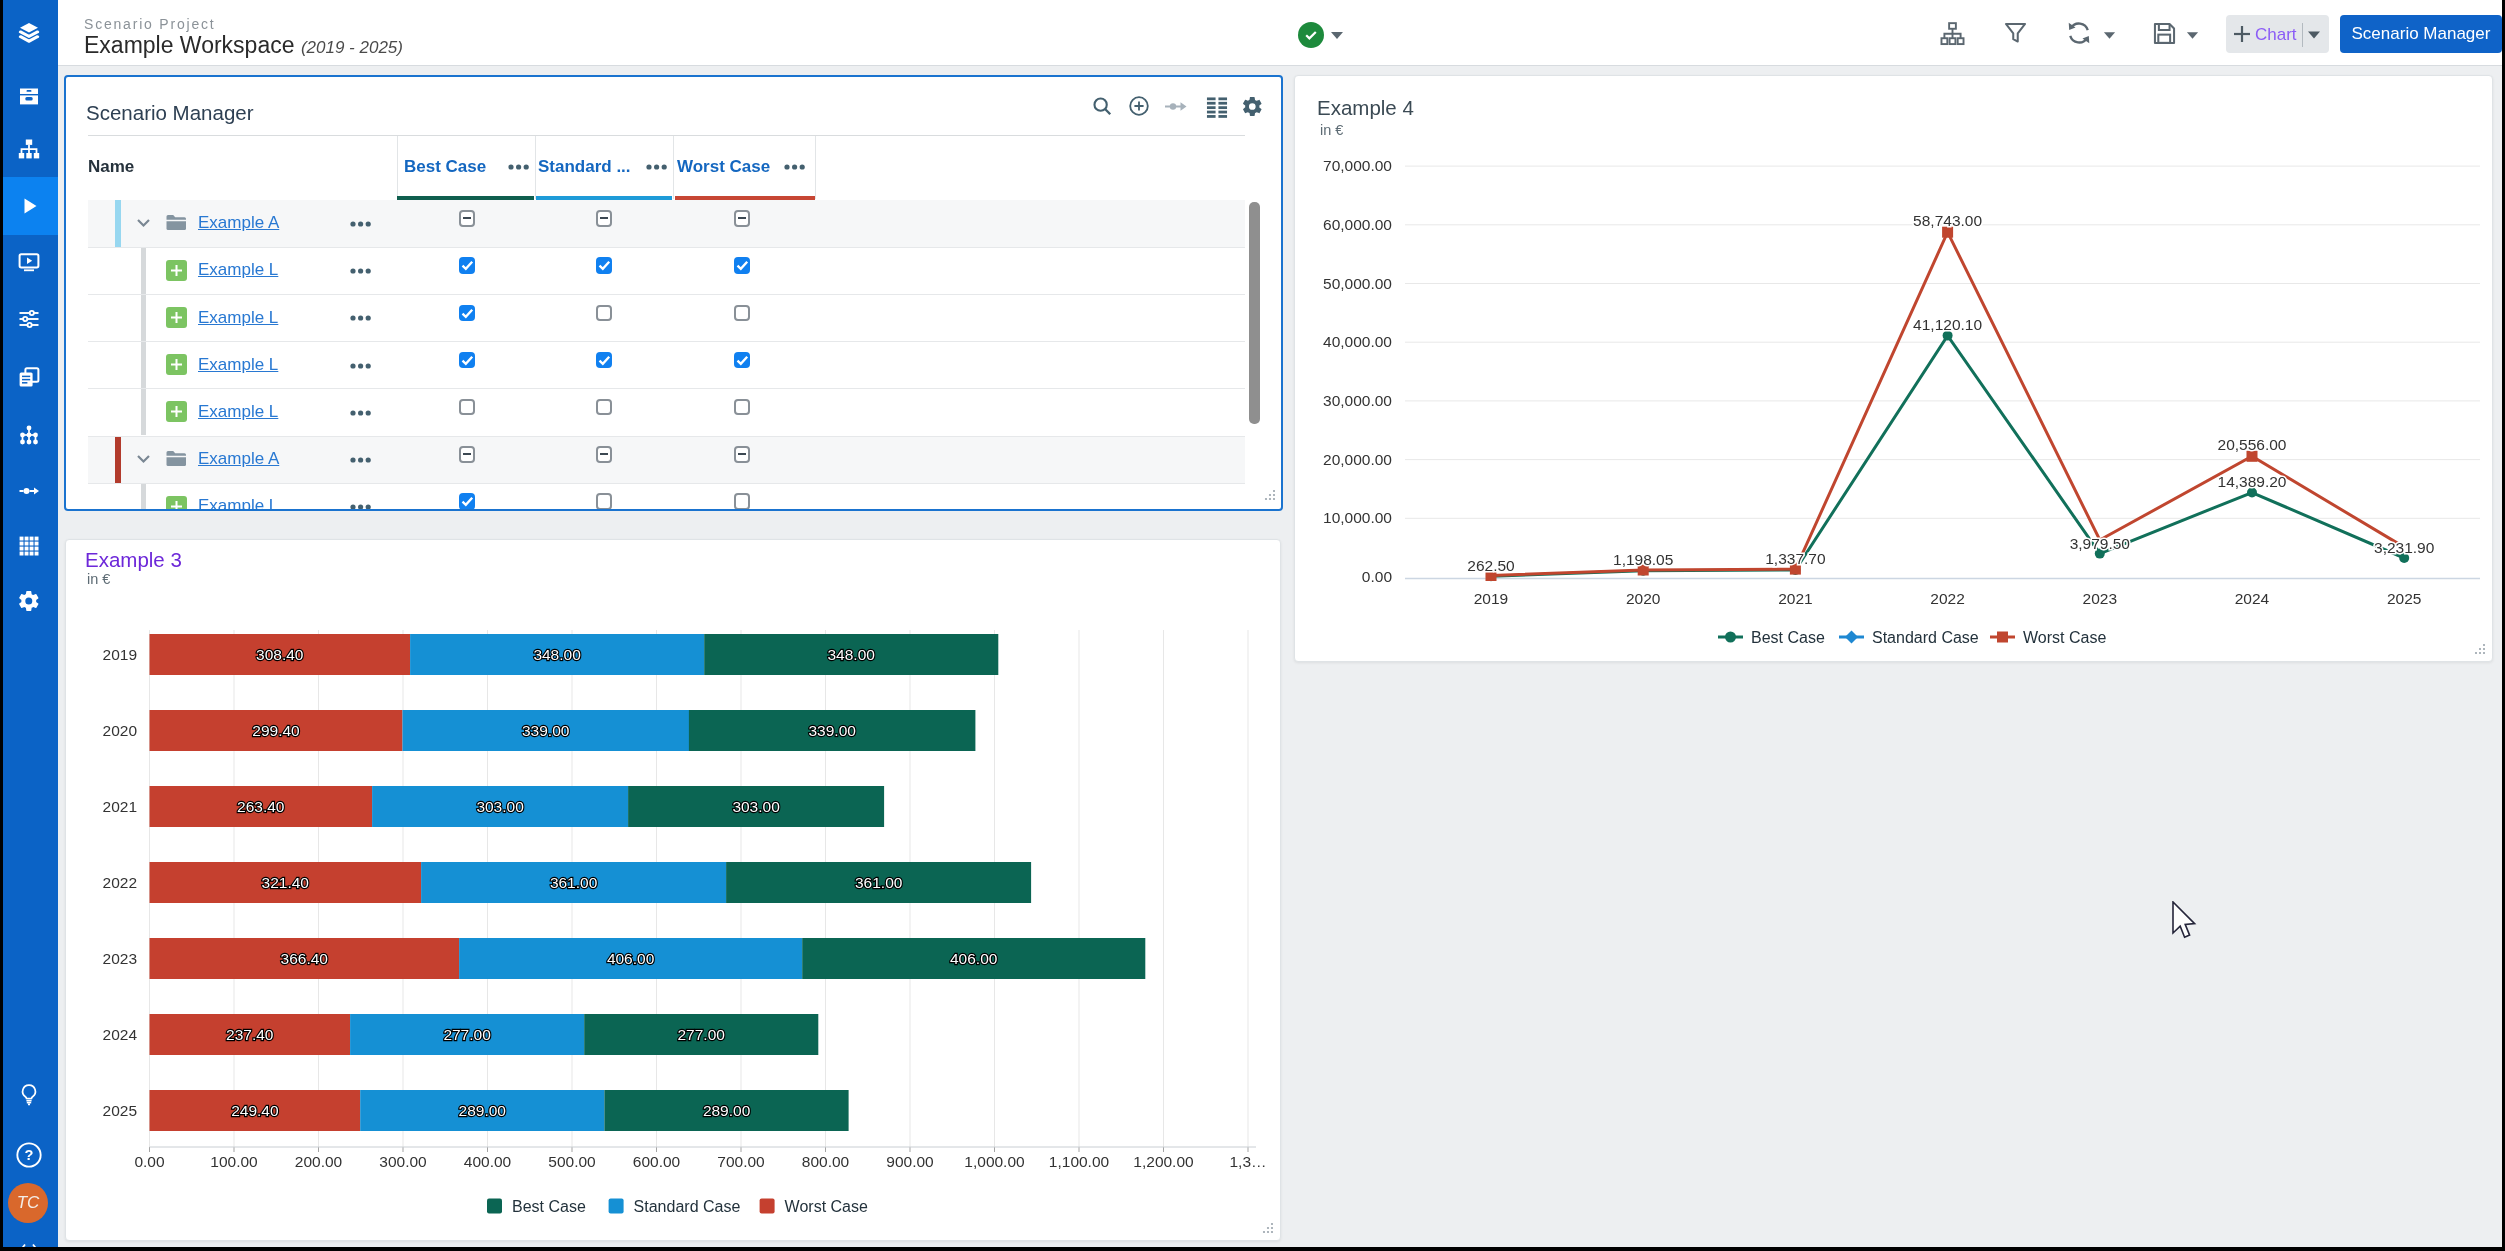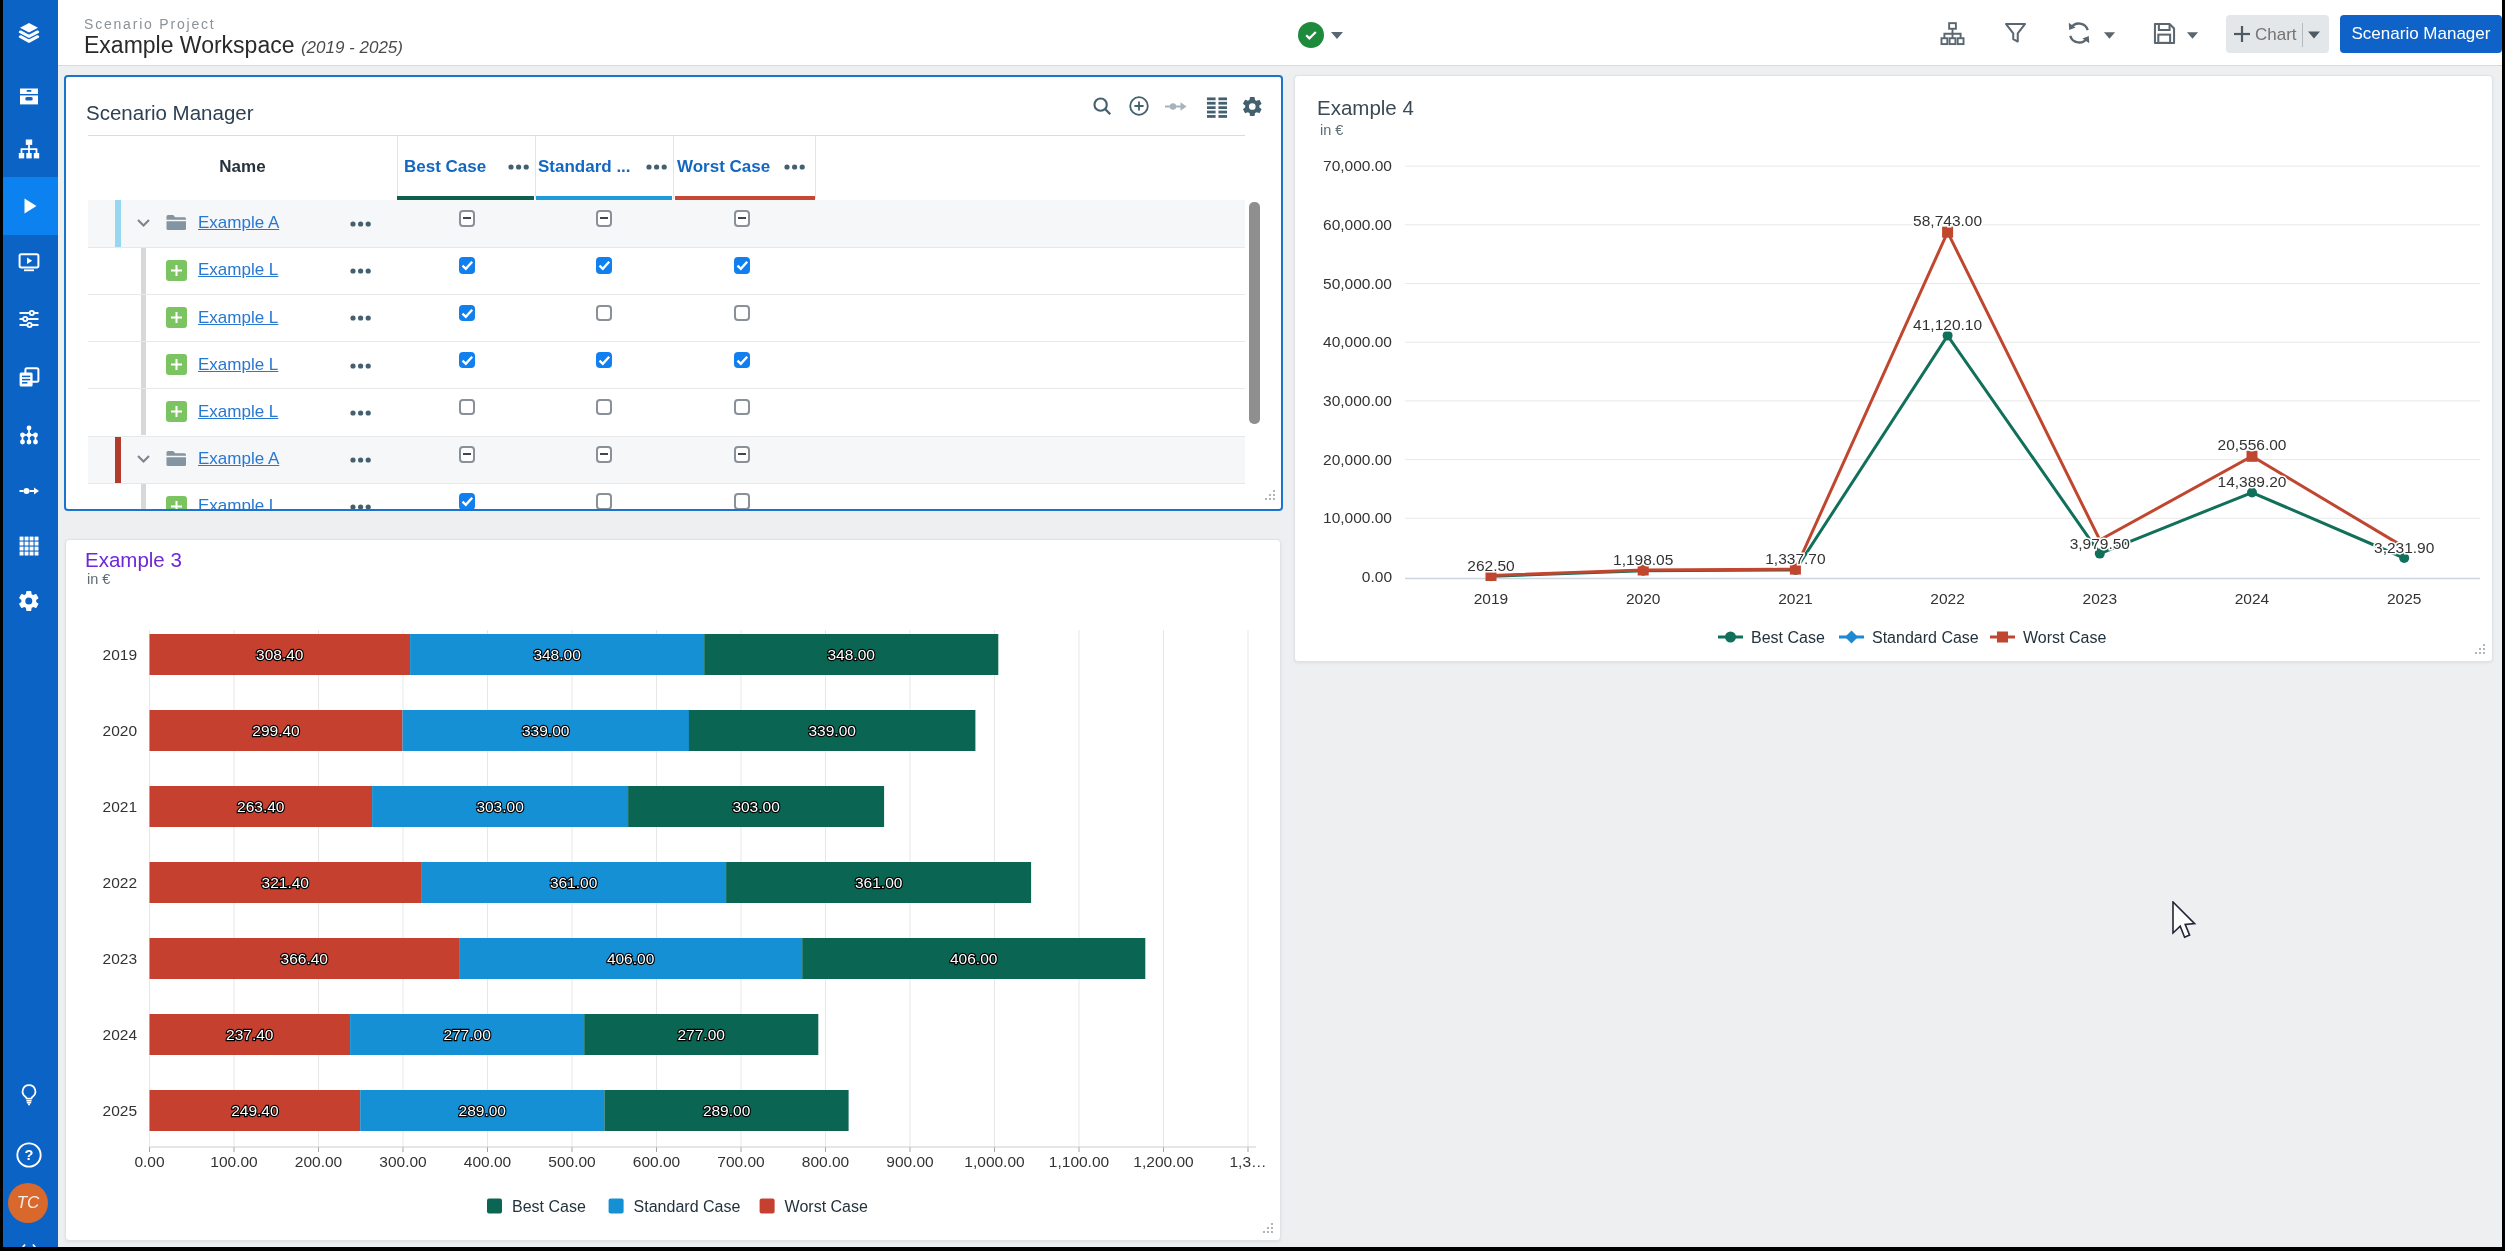--- a/index.html
+++ b/index.html
@@ -179,21 +179,21 @@
 <svg class="abs" style="left:2186px;top:31px;" width="13" height="9" viewBox="0 0 14 9">
     <polygon points="1,1 13,1 7,8" fill="#5b6770"></polygon>
   </svg>
 <div class="abs" style="left:2226px;top:15px;width:103px;height:38px;background:#e4e7ea;border-radius:4px;"></div>
 <svg class="abs" style="left:2233px;top:25px;" width="18" height="18" viewBox="0 0 18 18">
     <g stroke="#4d5a63" stroke-width="2.2">
       <path d="M9 1v16"></path>
       <path d="M1 9h16"></path>
     </g>
   </svg>
-<div class="abs" style="left:2255px;top:25px;font-size:17px;color:#737373;">Chart</div>
+<div class="abs" style="left:2255px;top:25px;font-size:17px;color:#8b5cf6;">Chart</div>
 <div class="abs" style="left:2302px;top:23px;width:1px;height:24px;background:#b3bac0;"></div>
 <svg class="abs" style="left:2307px;top:30px;" width="14" height="10" viewBox="0 0 14 9">
     <polygon points="1,1 13,1 7,8" fill="#4d5a63"></polygon>
   </svg>
 <div class="abs" style="left:2340px;top:15px;width:162px;height:38px;background:#0f63c8;border-radius:4px;color:#fff;font-size:17px;text-align:center;line-height:38px;">Scenario Manager</div>
 <div class="abs" style="left:64px;top:75px;width:1219px;height:436px;background:#fff;border:2px solid #1a73cf;border-radius:4px;overflow:hidden;">
     <div class="abs" style="left:20px;top:24px;font-size:20.5px;color:#2e4053;">Scenario Manager</div>
     <svg class="abs" style="left:1025px;top:18px;" width="22" height="22" viewBox="0 0 24 24">
       <circle cx="10.5" cy="10.5" r="6.7" fill="none" stroke="#44606f" stroke-width="2.3"></circle>
       <path d="M15.3 15.3 21 21" stroke="#44606f" stroke-width="2.6"></path>
@@ -222,21 +222,21 @@
       <rect x="13" y="10.7" width="9" height="2.9" fill="#44606f"></rect>
       <rect x="1" y="15.299999999999999" width="9" height="2.9" fill="#44606f"></rect>
       <rect x="13" y="15.299999999999999" width="9" height="2.9" fill="#44606f"></rect>
       <rect x="1" y="19.9" width="9" height="2.9" fill="#44606f"></rect>
       <rect x="13" y="19.9" width="9" height="2.9" fill="#44606f"></rect>
     </svg>
     <svg class="abs" style="left:1175px;top:18px;" width="23" height="23" viewBox="0 0 24 24">
       <path d="M19.14,12.94a7.07,7.07,0,0,0,.06-.94,7.07,7.07,0,0,0-.06-.94l2.11-1.65a.5.5,0,0,0,.12-.64l-2-3.46a.5.5,0,0,0-.61-.22l-2.49,1a7.3,7.3,0,0,0-1.62-.94l-.38-2.65A.49.49,0,0,0,13.78,2H9.78a.49.49,0,0,0-.49.42L8.91,5.07a7.3,7.3,0,0,0-1.62.94l-2.49-1a.5.5,0,0,0-.61.22l-2,3.46a.5.5,0,0,0,.12.64L4.42,11a7.07,7.07,0,0,0-.06.94,7.07,7.07,0,0,0,.06.94L2.31,14.59a.5.5,0,0,0-.12.64l2,3.46a.5.5,0,0,0,.61.22l2.49-1a7.3,7.3,0,0,0,1.62.94l.38,2.65a.49.49,0,0,0,.49.42h4a.49.49,0,0,0,.49-.42l.38-2.65a7.3,7.3,0,0,0,1.62-.94l2.49,1a.5.5,0,0,0,.61-.22l2-3.46a.5.5,0,0,0-.12-.64ZM11.78,15.5a3.5,3.5,0,1,1,3.5-3.5A3.5,3.5,0,0,1,11.78,15.5Z" fill="#44606f"></path>
     </svg>
     <div class="abs" style="left:22px;top:58px;width:1157px;height:1px;background:#d9dcde;"></div>
-    <div class="abs" style="left:22px;top:58px;width:309px;height:64px;text-align:center;line-height:64px;font-size:17px;font-weight:bold;color:#26323c;">Name</div>
+    <div class="abs" style="left:22px;top:58px;width:309px;height:64px;text-align:left;line-height:64px;font-size:17px;font-weight:bold;color:#26323c;">Name</div>
     <div class="abs" style="left:331px;top:59px;width:1px;height:63px;background:#e2e5e7;"></div>
     <div class="abs" style="left:468.5px;top:59px;width:1px;height:63px;background:#e2e5e7;"></div>
     <div class="abs" style="left:607px;top:59px;width:1px;height:63px;background:#e2e5e7;"></div>
     <div class="abs" style="left:749px;top:59px;width:1px;height:63px;background:#e2e5e7;"></div>
     <div class="abs" style="left:338px;top:80px;font-size:17px;font-weight:bold;color:#1467c0;">Best Case</div>
     <svg class="abs" style="left:441px;top:86px;" width="24" height="8" viewBox="0 0 24 8">
       <circle cx="4" cy="4" r="2.6" fill="#44606f"></circle>
       <circle cx="11.6" cy="4" r="2.6" fill="#44606f"></circle>
       <circle cx="19.2" cy="4" r="2.6" fill="#44606f"></circle>
     </svg>

